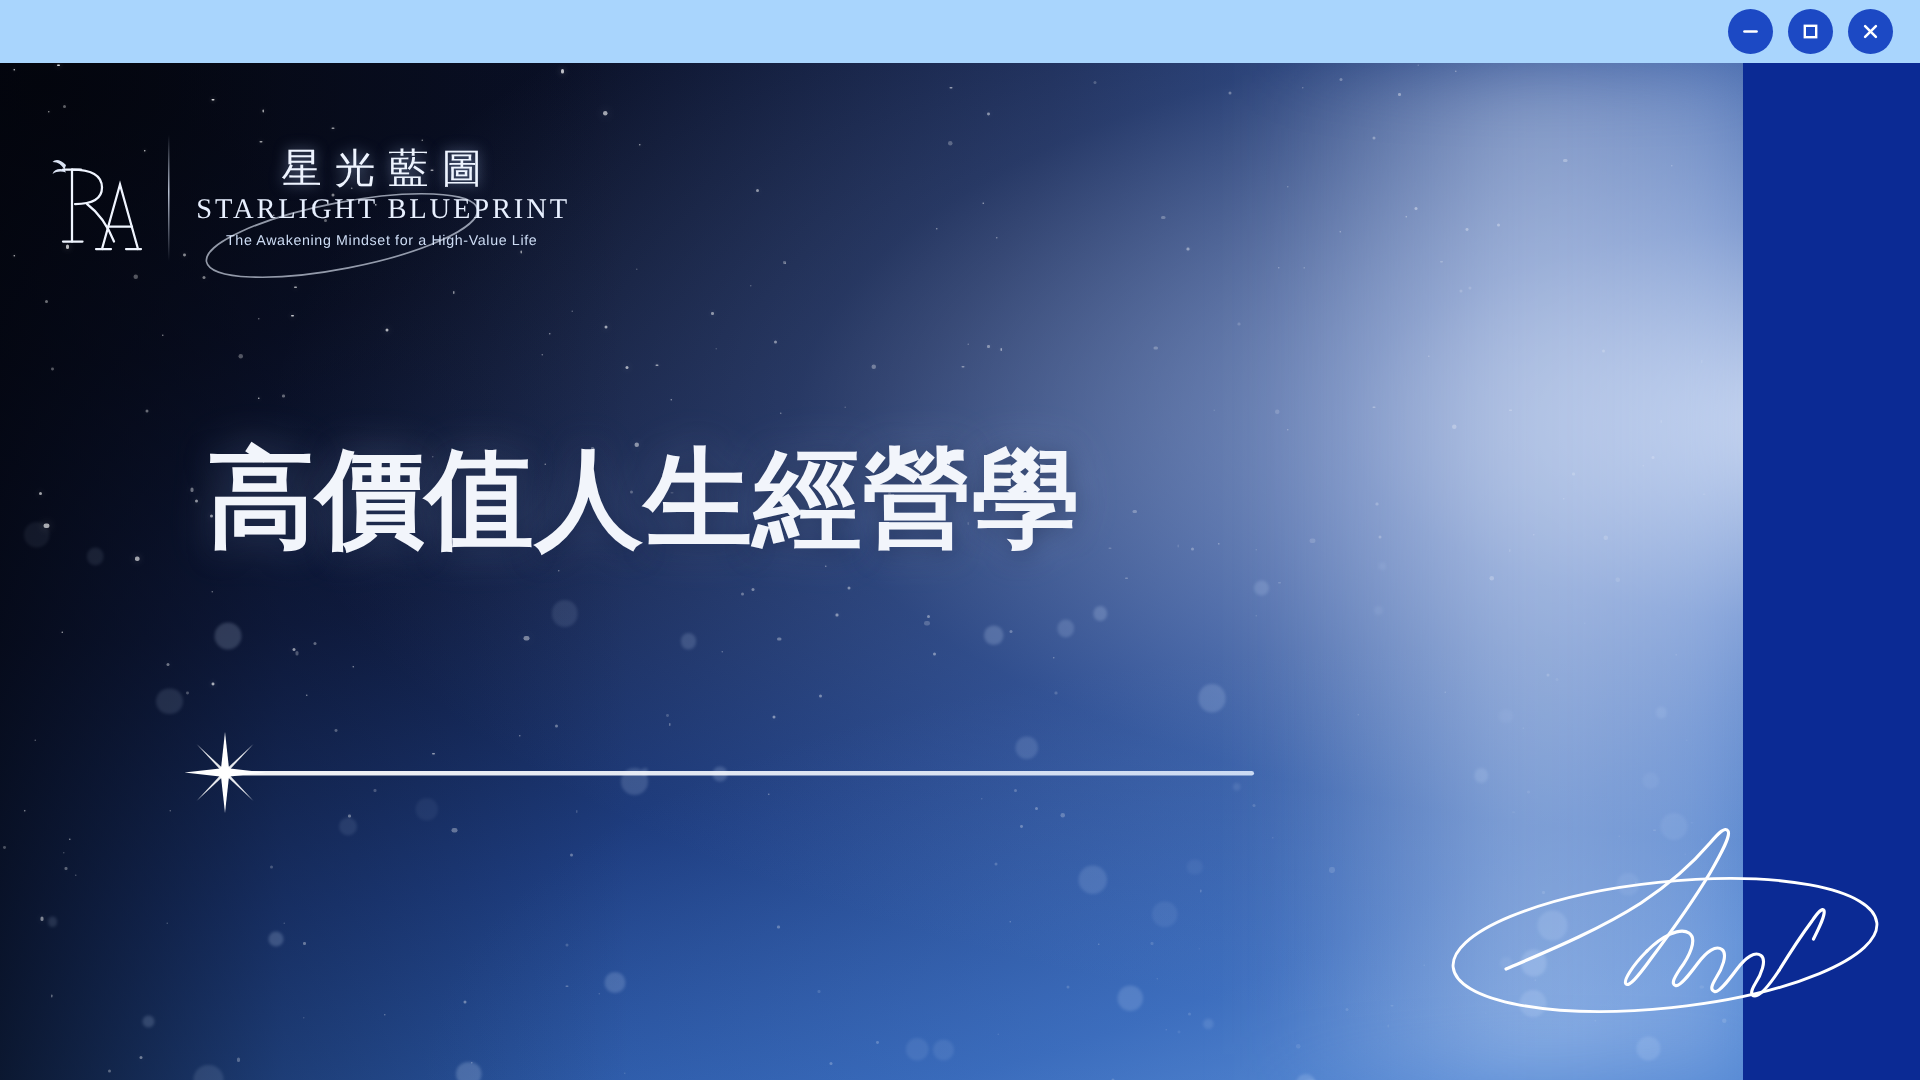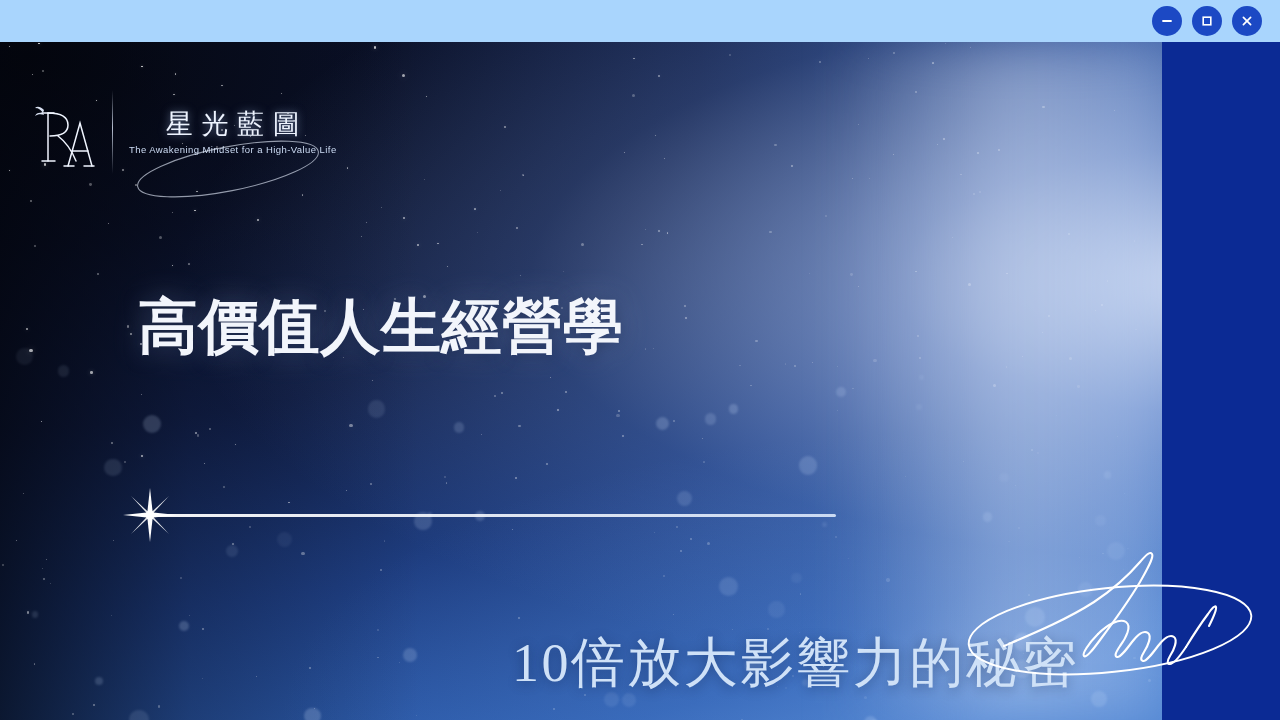--- a/index.html
+++ b/index.html
@@ -83,21 +83,21 @@
     font-family:"Liberation Sans", sans-serif;
     font-size:9.5px; letter-spacing:.045em; color:#cddcf4;
     line-height:1.2; margin-top:2px;
   }
   .logo-swirl{ position:absolute; left:-6px; top:24px; pointer-events:none; }
 
   
   .headline{
     position:absolute; left:138px; top:255px; z-index:22;
     font-family:"Liberation Serif", serif;
-    font-weight:700; font-size:60px; line-height:1;
+    font-weight:700; font-size:72px; line-height:1;
     letter-spacing:.012em; color:#f2f5fb;
     text-shadow:0 2px 16px rgba(10,20,55,.55), 0 0 30px rgba(190,215,255,.30);
     white-space:nowrap;
   }
 
   
   .divider-wrap{ position:absolute; left:126px; top:455px; z-index:22; width:710px; height:36px; }
   .divider-line{
     position:absolute; left:24px; top:17px; width:686px; height:3px;
     background:linear-gradient(90deg, rgba(255,255,255,.95) 0%, rgba(240,246,255,.88) 70%, rgba(226,238,255,.85) 100%);
@@ -489,20 +489,21 @@
           </g>
           <g fill="#e6eeff" opacity=".95">
             <path d="M10 17 C6 13 3 13 1 15 C5 15 7 17 9 20 Z"></path>
             <path d="M9 20 C5 19 2 20 1 23 C4 21 7 21 10 22 Z"></path>
           </g>
         </svg>
       </div>
       <div class="logo-sep"></div>
       <div class="logo-txt">
         <div class="logo-cn">星光藍圖</div>
+        <div class="logo-en">STARLIGHT BLUEPRINT</div>
         <div class="logo-tag">The Awakening Mindset for a High-Value Life</div>
         <span class="logo-swirl">
           <svg width="210" height="70" viewBox="0 0 210 70">
             <ellipse cx="105" cy="36" rx="92" ry="22" fill="none" stroke="rgba(232,241,255,.62)" stroke-width="1.1" transform="rotate(-11 105 36)"></ellipse>
           </svg>
         </span>
       </div>
     </div>
 
     <div class="headline">高價值人生經營學</div>
@@ -520,21 +521,20 @@
             <path d="M47 9 L31 26.3 L28 28 L29.7 25 Z" opacity=".9"></path>
             <path d="M9 47 L25 29.7 L28 28 L26.3 31 Z" opacity=".9"></path>
           </g>
           <circle cx="28" cy="28" r="4.5" fill="#fff"></circle>
         </svg>
       </span>
       <div class="divider-line"></div>
     </div>
 
 
-    <div class="sub2">10倍放大影響力的秘密</div>
 
     <div class="right-panel" style="top:0;"></div>
 
     <span class="signature">
       <svg width="300" height="150" viewBox="0 0 300 150">
         <g fill="none" stroke="#ffffff" stroke-width="2.1" stroke-linecap="round" stroke-linejoin="round">
           <ellipse cx="148" cy="92" rx="142" ry="42" transform="rotate(-6 148 92)" stroke-width="1.9"></ellipse>
           <path d="M42 108 C70 96 104 82 132 64 C150 52 166 38 178 24 C184 17 188 13 190 16 C192 19 186 30 178 44
                    C166 64 150 86 138 102 C130 113 124 120 122 118 C120 116 126 106 136 96"></path>
           <path d="M136 96 C146 86 158 80 164 84 C170 88 164 100 158 108 C154 114 152 118 155 119

